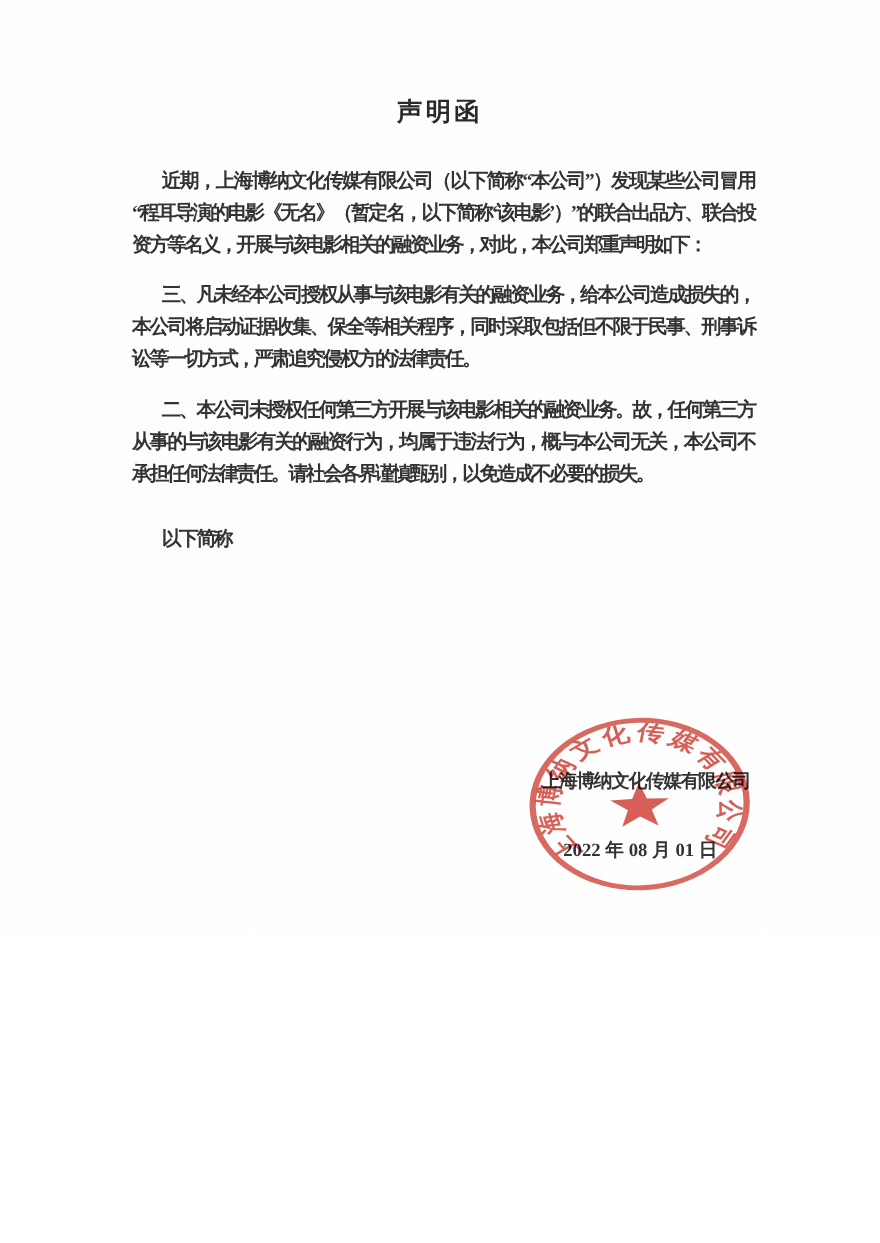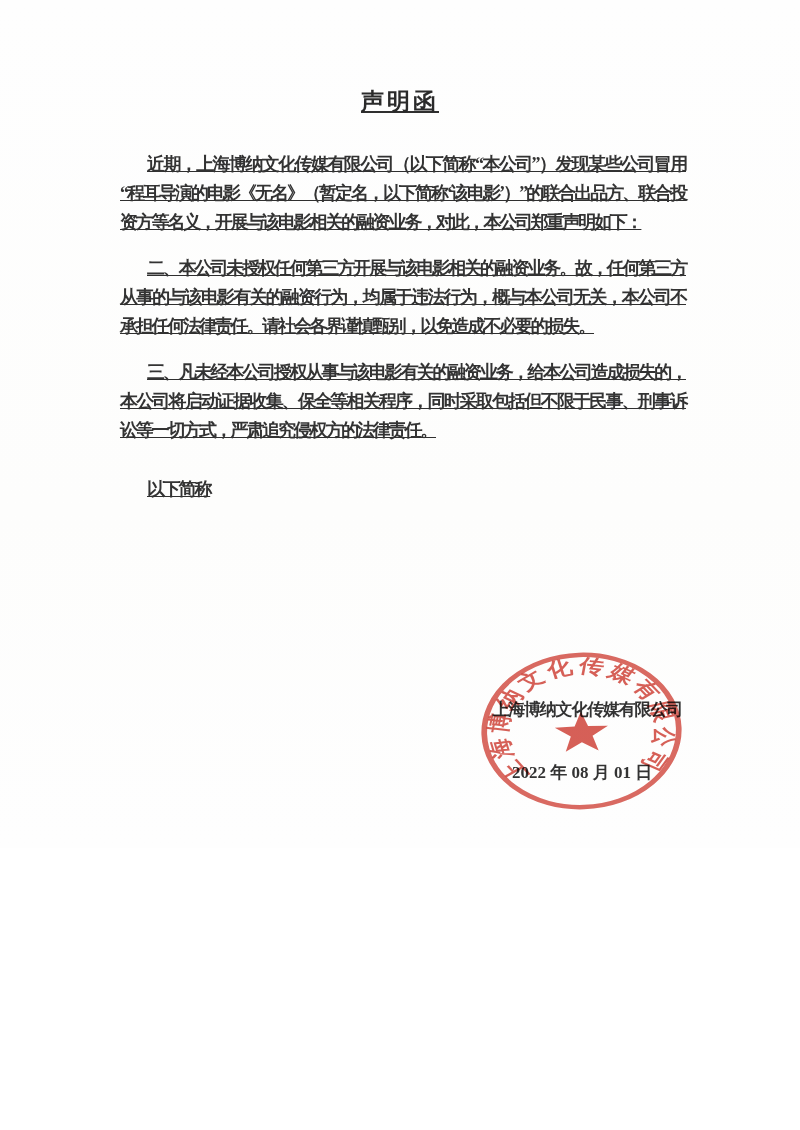--- a/index.html
+++ b/index.html
@@ -7,21 +7,20 @@
     width: 800px; height: 1130px;
     background: #ffffff;
     font-family: "Liberation Serif", serif;
     overflow: hidden;
   }
   .page {
     position: relative;
     width: 800px; height: 848px;
     background: linear-gradient(180deg, #fefefe 0%, #fdfdfc 60%, #fefefe 100%);
     color: #2f2f2f;
-    text-decoration: underline;
   }
   .title {
     margin: 0;
     padding-top: 86px;
     text-align: center;
     font-size: 23px;
     font-weight: 700;
     letter-spacing: 3px;
     color: #2a2a2a;
   }
@@ -74,22 +73,22 @@
 </style>
 </head>
 <body>
 
 <div class="page">
 
   <h1 class="title">声明函</h1>
 
   <div class="content">
     <p>近期，上海博纳文化传媒有限公司（以下简称“本公司”）发现某些公司冒用“程耳导演的电影《无名》（暂定名，以下简称‘该电影’）”的联合出品方、联合投资方等名义，开展与该电影相关的融资业务，对此，本公司郑重声明如下：</p>
+    <p>三、凡未经本公司授权从事与该电影有关的融资业务，给本公司造成损失的，本公司将启动证据收集、保全等相关程序，同时采取包括但不限于民事、刑事诉讼等一切方式，严肃追究侵权方的法律责任。</p>
     <p>二、本公司未授权任何第三方开展与该电影相关的融资业务。故，任何第三方从事的与该电影有关的融资行为，均属于违法行为，概与本公司无关，本公司不承担任何法律责任。请社会各界谨慎甄别，以免造成不必要的损失。</p>
-    <p>三、凡未经本公司授权从事与该电影有关的融资业务，给本公司造成损失的，本公司将启动证据收集、保全等相关程序，同时采取包括但不限于民事、刑事诉讼等一切方式，严肃追究侵权方的法律责任。</p>
     <p class="closing">以下简称</p>
   </div>
 
   <div class="signature">上海博纳文化传媒有限公司</div>
 
   <div class="date">2022 年 08 月 01 日</div>
 
   <div class="seal">
     <svg viewBox="0 0 200 200" preserveAspectRatio="none" aria-hidden="true">
 

